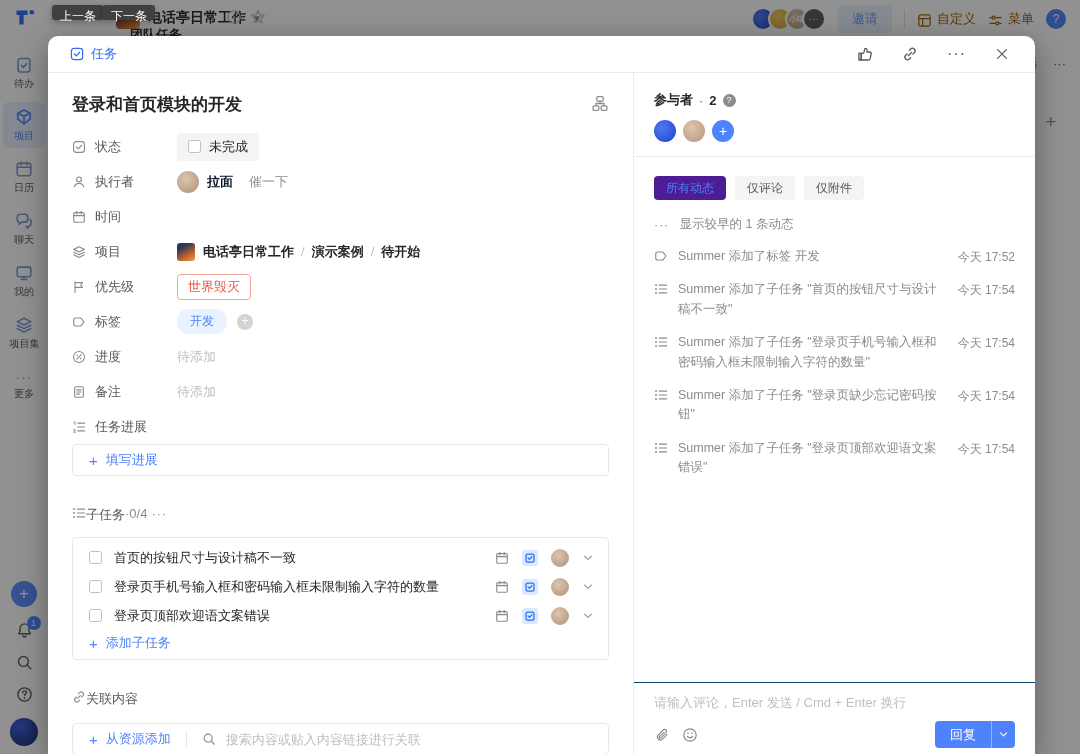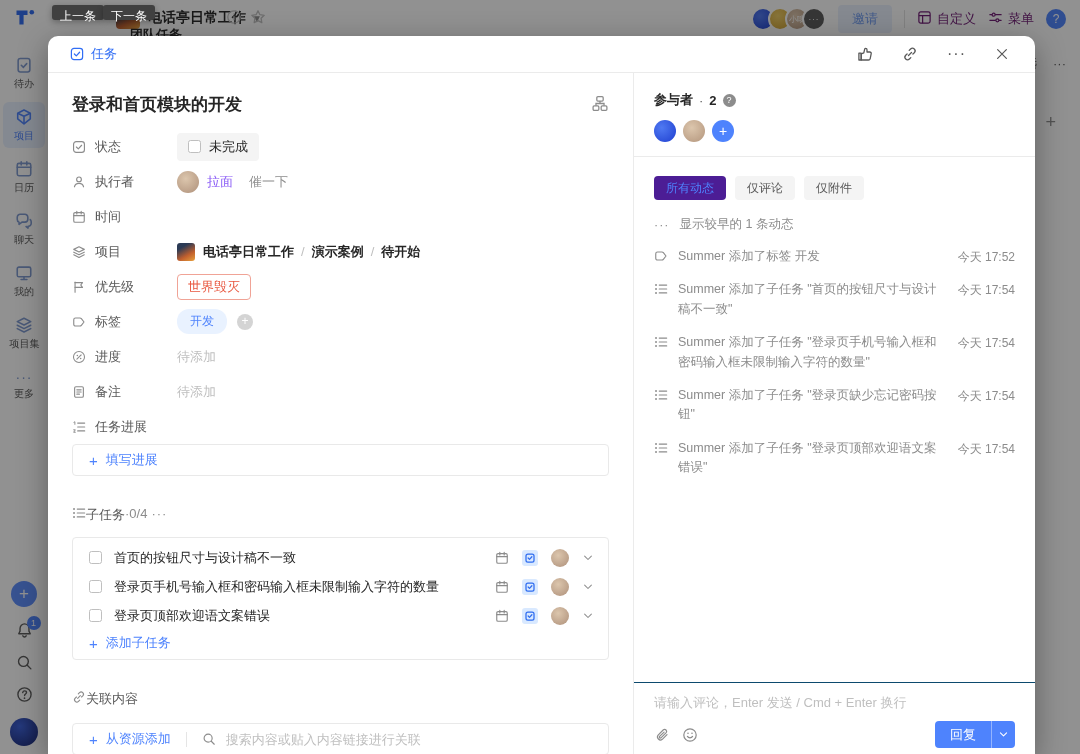--- a/index.html
+++ b/index.html
@@ -20,21 +20,21 @@
   .avatar-stack { display:flex; }
   .avatar-stack .av { width:24px; height:24px; border-radius:50%; border:2px solid #fff; margin-left:-7px;
                       display:flex; align-items:center; justify-content:center; font-size:8px; color:#fff; }
   .avatar-stack .av:first-child { margin-left:0; }
   .av-blue { background:radial-gradient(circle at 35% 35%, #4f79f2, #1f3fd0); }
   .av-yellow { background:radial-gradient(circle at 40% 35%, #eecb63, #cfa22e); }
   .av-tan { background:radial-gradient(circle at 40% 35%, #dcc6ad, #b3957c); }
   .av-dark { background:#595959; letter-spacing:1px; font-size:9px; }
   .invite-btn { background:#eaf1fe; color:#6f9bef; font-size:13px; padding:5px 14px; border-radius:4px; }
   .nav-sep { width:1px; height:18px; background:#e0e0e0; }
-  .nav-item { display:flex; align-items:flex-start; gap:5px; font-size:13px; color:#701a75; }
+  .nav-item { display:flex; align-items:flex-end; gap:5px; font-size:13px; color:#a16207; }
   .help-circle { width:20px; height:20px; border-radius:50%; background:#4e83fd; color:#fff; font-size:12px;
                  display:flex; align-items:center; justify-content:center; }
 
   .bg-sidebar { position:absolute; left:0; top:36px; bottom:0; width:48px; background:#fff; z-index:1;
                 display:flex; flex-direction:column; align-items:center; padding:14px 0 8px; }
   .side-item { width:42px; height:46px; border-radius:6px; display:flex; flex-direction:column; align-items:center;
                justify-content:center; gap:2px; margin-bottom:6px; color:#7e99cf; }
   .side-item .lbl { font-size:11px; color:#595959; white-space:nowrap; transform:scale(.92); }
   .side-item.active { background:#e8f1ff; color:#4e83fd; }
   .side-item.active .lbl { color:#4e83fd; }
@@ -72,21 +72,21 @@
   .t-title { font-size:17px; font-weight:700; color:#262626; }
   .struct-ico { color:#8c8c8c; margin-top:2px; }
   .fields { margin-top:13px; }
   .f-row { height:35px; display:flex; align-items:center; }
   .f-label { width:105px; min-width:105px; display:flex; align-items:center; gap:9px; font-size:13px; color:#595959; }
   .f-label .ico { color:#8c8c8c; }
   .f-val { display:flex; align-items:center; font-size:13px; }
   .status-pill { display:flex; align-items:center; gap:8px; background:#f4f4f4; border-radius:4px; padding:5px 11px; color:#262626;font-family:Liberation Serif, serif; }
   .cb { width:13px; height:13px; border:1px solid #bfbfbf; border-radius:2.5px; background:#fff; }
   .mini-avatar { width:22px; height:22px; border-radius:50%; background:radial-gradient(circle at 40% 35%, #dcc6ad, #ae907a); }
-  .assignee-name { font-weight:400; margin-left:8px; color:#8b5cf6; }
+  .assignee-name { font-weight:700; margin-left:8px; color:#0f172a; }
   .nudge { color:#8c8c8c; margin-left:16px; }
   .time-ph { color:#8c8c8c; }
   .time-icons { display:flex; gap:15px; margin-left:16px; color:#8c8c8c; }
   .proj-thumb { width:18px; height:18px; border-radius:3px; margin-right:8px;
                 background:linear-gradient(150deg,#2b3a55 25%,#c05f2e 65%,#e8a13c); }
   .proj-seg { font-weight:700; color:#262626; }
   .proj-sep { color:#bfbfbf; margin:0 7px; }
   .prio-badge { border:1px solid #f0a396; color:#e8573f; border-radius:4px; padding:3px 10px; font-size:13px; }
   .tag-pill { background:#e9f2ff; color:#4e83fd; border-radius:12px; padding:4px 13px; font-size:12px; }
   .tag-add { width:16px; height:16px; border-radius:50%; background:#d4d4d4; color:#fff; font-size:12px; line-height:15px;

